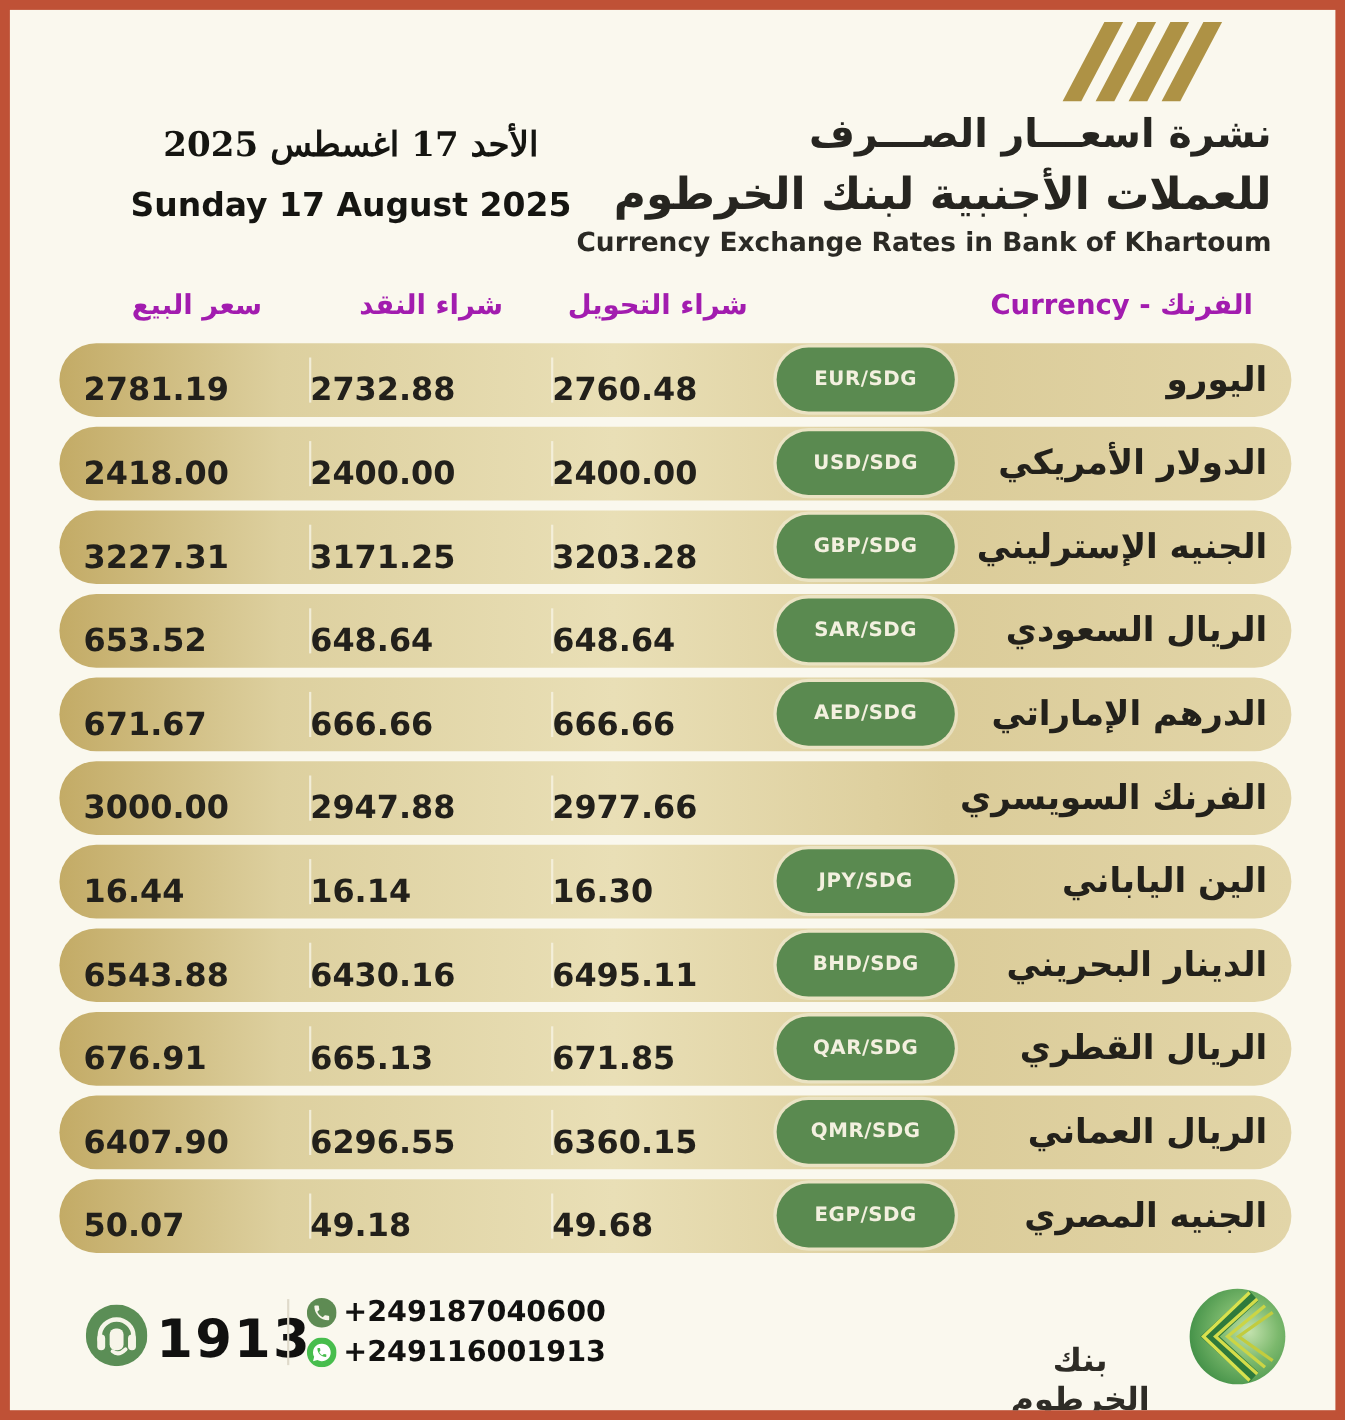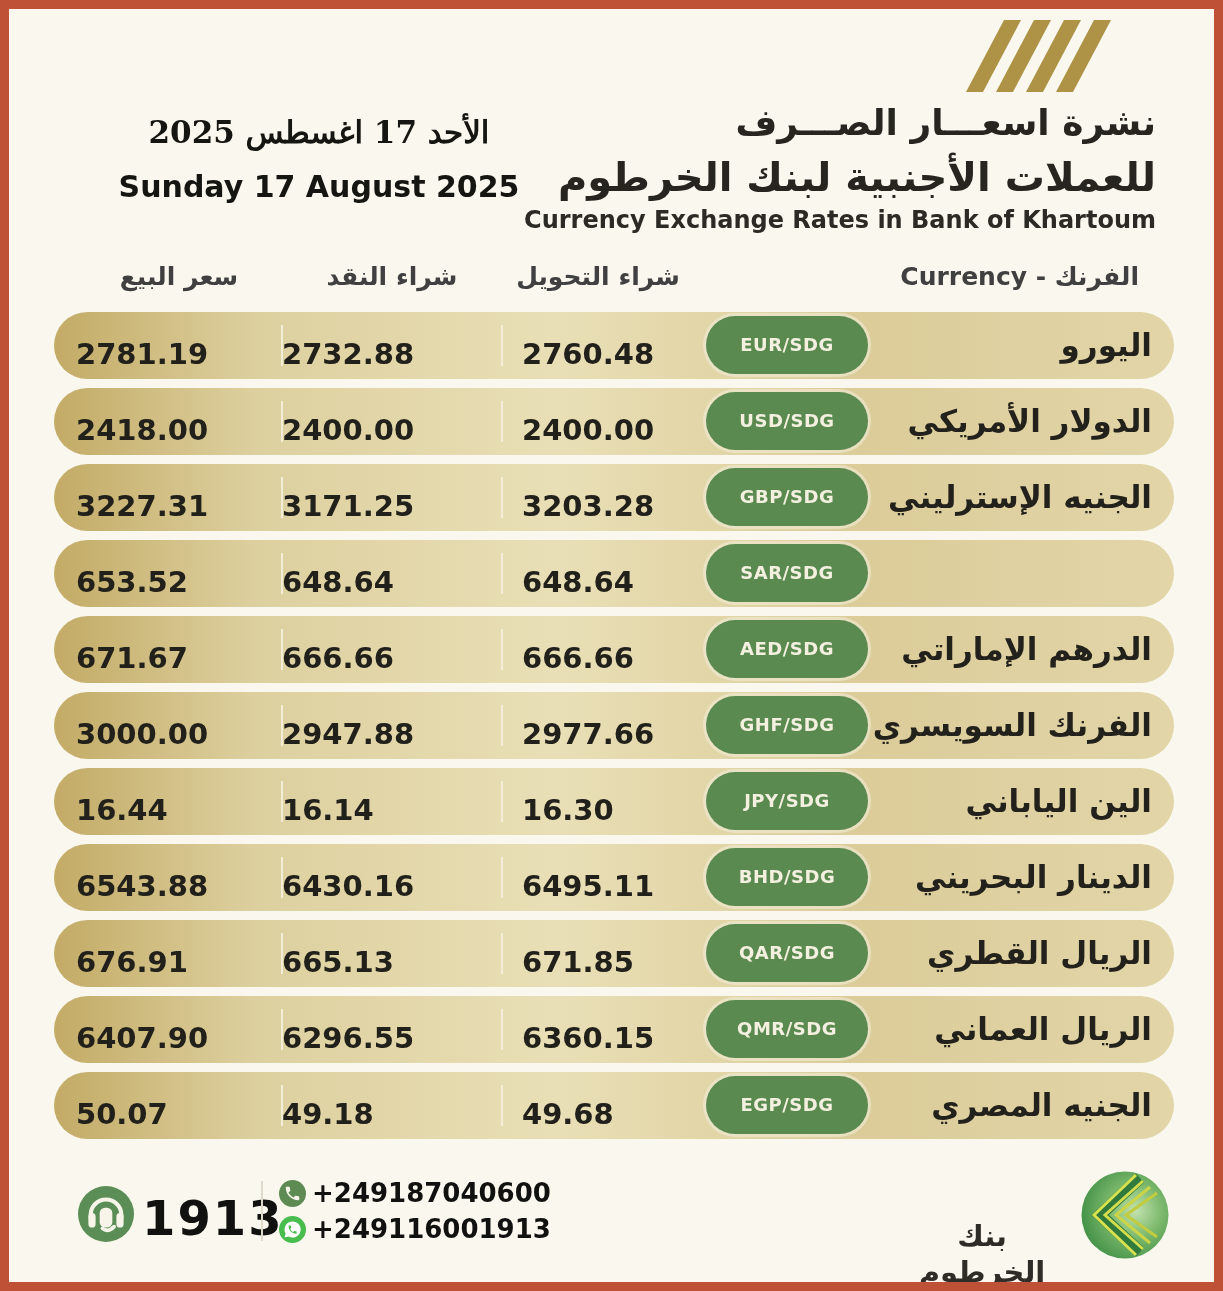--- a/index.html
+++ b/index.html
@@ -23,36 +23,36 @@
   .title-ar-2 { font-size:40px; font-weight:bold; line-height:52px; color:#262520; direction:rtl; }
   .title-en   { font-size:24px; font-weight:bold; line-height:34px; color:#2B2A25; }
 
   .date-block { position:absolute; top:100px; left:95px; width:430px; text-align:center; }
   .date-ar { font-size:31px; font-weight:bold; direction:rtl; line-height:46px;
              font-family:"DejaVu Serif","Liberation Serif",serif; color:#151511; }
   .date-en { font-size:30px; font-weight:bold; line-height:40px; margin-top:12px; color:#151511; }
 
   
   .thead { position:absolute; top:248px; left:45px; width:1120px; height:40px;
-           color:#404040; font-weight:bold; font-size:25px; }
+           color:#a21caf; font-weight:bold; font-size:25px; }
   .thead .h { position:absolute; top:0; height:40px; line-height:40px; text-align:center; direction:rtl; }
   .h-sell     { left:0;     width:228px; padding-left:22px; }
   .h-cash     { left:228px; width:220px; }
   .h-transfer { left:448px; width:192px; }
   .h-currency { right:35px; direction:rtl; }
 
   
   .rows { position:absolute; top:303px; left:45px; width:1120px; }
   .row  { position:relative; height:67px; margin-bottom:9px; border-radius:34px;
           background:linear-gradient(90deg,#c3ab66 0%,#ddd09f 18%,#e9dfb6 45%,#dbcc99 72%,#e2d5a8 100%); }
   .cell { position:absolute; top:12px; height:60px; line-height:60px; text-align:left;
           font-size:29px; font-weight:bold; color:#22201B; }
   .c-sell     { left:0;     width:228px; padding-left:22px; }
   .c-cash     { left:228px; width:220px; }
-  .c-transfer { left:468px; width:192px; }
+  .c-transfer { left:448px; width:192px; }
   .vdiv { position:absolute; top:13px; width:2px; height:41px; background:#F6F2E0; opacity:.85; }
   .d1 { left:227px; } .d2 { left:447px; }
   .pill { position:absolute; left:652px; top:4px; width:162px; height:58px; border-radius:29px;
           background:#5A8A50; box-shadow:0 0 0 3px rgba(243,239,221,.55);
           color:#F3F0DF; font-size:18px; font-weight:bold; line-height:58px;
           text-align:center; letter-spacing:.5px; }
   .cname { position:absolute; right:22px; top:0; height:67px; line-height:67px;
            font-size:31px; font-weight:bold; direction:rtl; color:#23211B; white-space:nowrap; }
 
   
@@ -133,39 +133,39 @@
         <div class="cname">الجنيه الإسترليني</div>
       </div>
 
       <div class="row">
         <div class="cell c-sell">653.52</div>
         <div class="vdiv d1"></div>
         <div class="cell c-cash">648.64</div>
         <div class="vdiv d2"></div>
         <div class="cell c-transfer">648.64</div>
         <div class="pill">SAR/SDG</div>
+        <div class="cname">الريال السعودي</div>
       </div>
 
       <div class="row">
         <div class="cell c-sell">671.67</div>
         <div class="vdiv d1"></div>
         <div class="cell c-cash">666.66</div>
         <div class="vdiv d2"></div>
         <div class="cell c-transfer">666.66</div>
         <div class="pill">AED/SDG</div>
         <div class="cname">الدرهم الإماراتي</div>
       </div>
 
       <div class="row">
         <div class="cell c-sell">3000.00</div>
         <div class="vdiv d1"></div>
         <div class="cell c-cash">2947.88</div>
         <div class="vdiv d2"></div>
         <div class="cell c-transfer">2977.66</div>
-        <div class="pill">GHF/SDG</div>
         <div class="cname">الفرنك السويسري</div>
       </div>
 
       <div class="row">
         <div class="cell c-sell">16.44</div>
         <div class="vdiv d1"></div>
         <div class="cell c-cash">16.14</div>
         <div class="vdiv d2"></div>
         <div class="cell c-transfer">16.30</div>
         <div class="pill">JPY/SDG</div>

